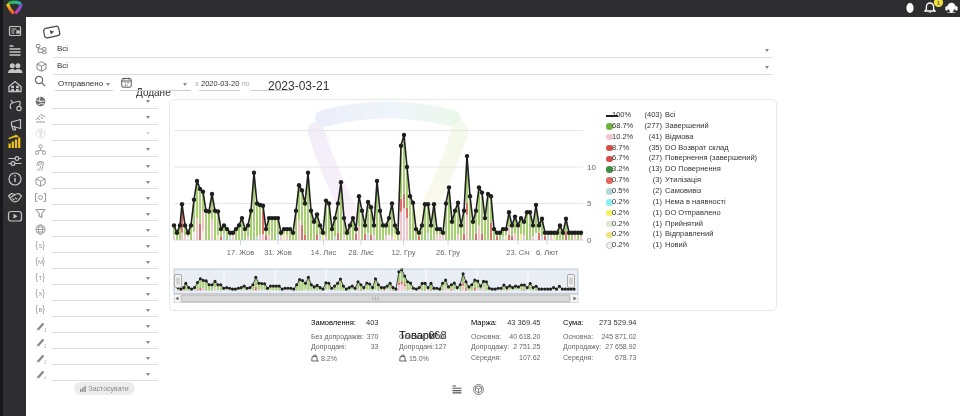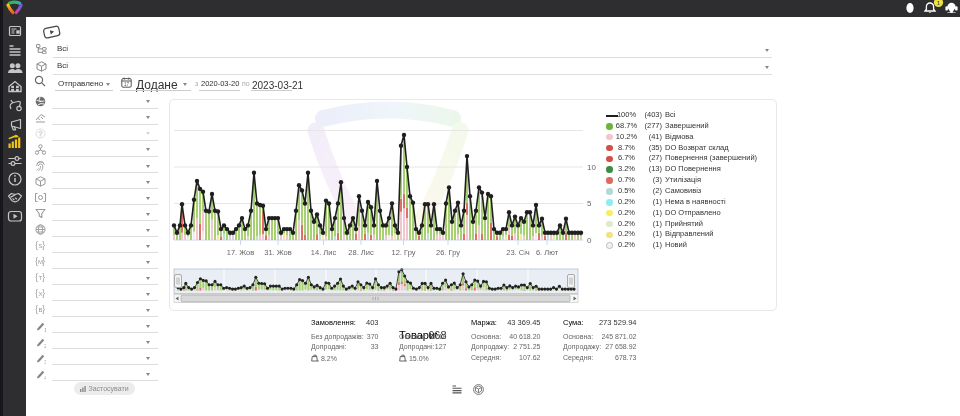--- a/index.html
+++ b/index.html
@@ -2,21 +2,21 @@
 <html><head><meta charset="utf-8">
 <style>
 *{margin:0;padding:0;box-sizing:border-box}
 body{width:960px;height:416px;background:#fff;font-family:"Liberation Sans",sans-serif;overflow:hidden}
 svg text{font-family:"Liberation Sans",sans-serif}
 #page{position:relative;width:960px;height:416px;background:#fff;overflow:hidden}
 .abs{position:absolute}
 .ul{position:absolute;height:1px;background:#ccc}
 .ul2{position:absolute;height:1px;background:#ddd}
 .caret2{position:absolute;width:0;height:0;border-left:2.5px solid transparent;border-right:2.5px solid transparent;border-top:3.5px solid #888}
-.lp{position:absolute;left:612px;width:29px;text-align:center}
+.lp{position:absolute;left:612px;width:29px;text-align:left}
 .lc{position:absolute;left:642px;width:20px;text-align:right}
 .ll{position:absolute;left:665px}
 .ld{position:absolute;left:606px;width:6.6px;height:6.6px;border-radius:50%}
 .leg{font-size:7.5px;color:#333}
 #page div{line-height:1.15}
 .shv{color:#333;position:absolute;right:0;top:0}
 .ssv{position:absolute;right:0;top:0;color:#666}
 </style></head>
 <body>
 <div id="page">
@@ -160,28 +160,28 @@
 <path d="M7.8 7.8 L11 11" stroke="#666" stroke-width="1.2"></path>
     </svg>
     <div class="abs" style="left:58px;top:79px;font-size:8px;color:#333">Отправлено</div>
     <div class="caret2" style="left:105.5px;top:82.5px"></div>
     <div class="ul" style="left:55px;top:89.5px;width:58px"></div>
     <svg class="abs" style="left:121px;top:77px" width="11" height="11" viewBox="0 0 11 11">
 <rect x="0.8" y="1.6" width="9.4" height="8.6" rx="1.2" fill="none" stroke="#555" stroke-width="1"></rect>
 <path d="M0.8 4 h9.4 M3.2 0.6 v2 M7.8 0.6 v2" stroke="#555" stroke-width="1" fill="none"></path>
 <text x="5.5" y="8.8" font-size="4.5" fill="#555" text-anchor="middle" font-family="Liberation Sans">17</text>
     </svg>
-    <div class="abs" style="left:136px;top:79px;font-size:12px;color:#333">Додане</div>
+    <div class="abs" style="left:136px;top:87px;font-size:10px;color:#333">Додане</div>
     <div class="caret2" style="left:183px;top:82.5px"></div>
     <div class="ul" style="left:120px;top:89.5px;width:71px"></div>
     <div class="abs" style="left:195px;top:80px;font-size:7px;color:#aaa">з</div>
     <div class="abs" style="left:201px;top:79.5px;font-size:7.5px;color:#333">2020-03-20</div>
     <div class="ul" style="left:199px;top:89.5px;width:41px"></div>
     <div class="abs" style="left:242px;top:80px;font-size:7px;color:#aaa">по</div>
-    <div class="abs" style="left:252px;top:79.5px;font-size:10px;color:#333">2023-03-21</div>
+    <div class="abs" style="left:268px;top:79.5px;font-size:12px;color:#333">2023-03-21</div>
     <div class="ul" style="left:251px;top:89.5px;width:41px"></div>
     <svg class="abs" style="left:35px;top:95.8px" width="11" height="11" viewBox="0 0 11 11">
       <g>
         <circle cx="5.5" cy="5.5" r="4.8" fill="#6e6e6e"></circle>
         <path d="M1.5 4 q3 2.5 8 1 M3 8.8 q2.5 -2 6.5 -0.8 M5 0.8 q-1.5 3 0.5 5" stroke="#fff" stroke-width="0.9" fill="none"></path>
       </g>
     </svg>
     <div class="ul2" style="left:52px;top:107.5px;width:106px"></div>
     <div class="caret2" style="left:146px;top:100.3px;"></div>
     <svg class="abs" style="left:35px;top:111.8px" width="11" height="11" viewBox="0 0 11 11">

